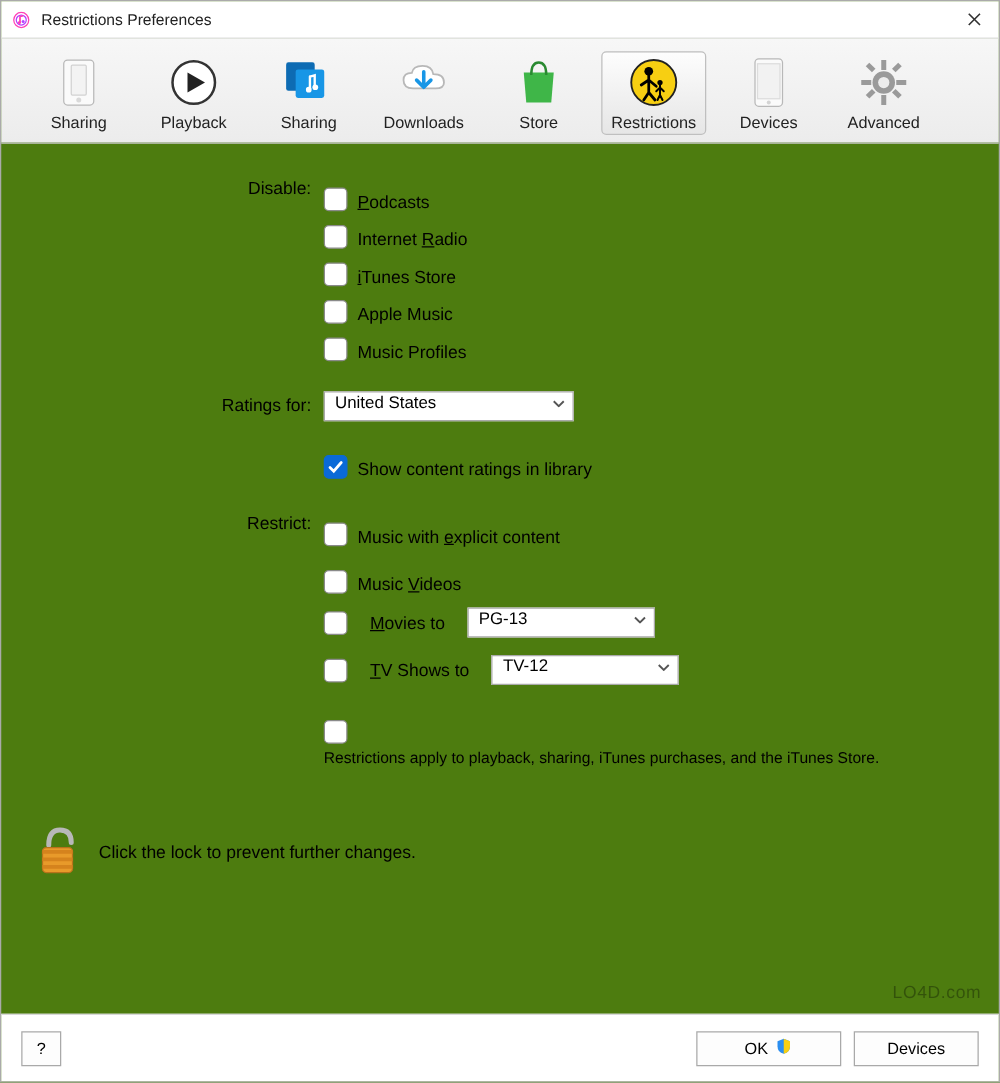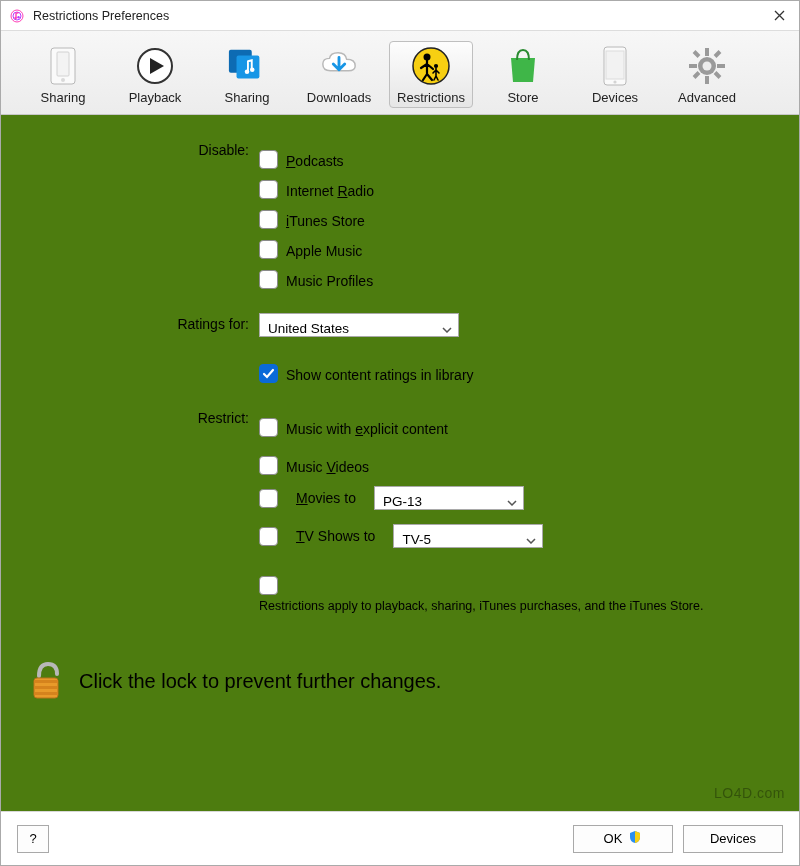--- a/index.html
+++ b/index.html
@@ -100,21 +100,21 @@
   }
   .chk.checked svg { display: block; }
   .chk svg { display: none; }
   .chk-label { font-size: 14px; color: #000; }
   .chk-label u { text-decoration: underline; }
   .dropdown {
     height: 24px;
     border: 1px solid #a9a9a9;
     background: #fff;
     display: inline-flex;
-    align-items: flex-end;
+    align-items: flex-start;
     padding: 0 6px 0 8px;
     min-width: 200px;
     position: relative;
     font-size: 13.5px;
   }
   .dropdown .dd-val { flex: 1; }
   .dropdown .dd-arrow { margin-left: 12px; }
   .dd-small { min-width: 130px; width: 150px; }
   .inline-dd { display: inline-flex; align-items: center; gap: 10px; }
   .note {
@@ -141,21 +141,21 @@
   .btn {
     height: 28px;
     border: 1px solid #a9a9a9;
     background: #fdfdfd;
     display: inline-flex; align-items: center; justify-content: center;
     font-size: 13px; color: #000;
     padding: 0 14px;
     cursor: default;
   }
   .btn-help { width: 32px; padding: 0; }
-  .btn-ok { width: 100px; position: relative; }
+  .btn-ok { width: 116px; position: relative; }
   .btn-cancel { width: 100px; }
   .flex-spacer { flex: 1; }
   .watermark {
     position: absolute;
     right: 14px;
     bottom: 64px;
     font-size: 14px;
     color: rgba(0,0,0,0.33);
     letter-spacing: 0.5px;
     pointer-events: none;
@@ -225,41 +225,41 @@
     <div class="toolbar-item">
       <div class="toolbar-icon">
         <svg width="42" height="34" viewBox="0 0 42 34">
           <path d="M12 22 Q4 22 4 15 Q4 9 11 9 Q12 3 20 3 Q28 3 29 10 Q38 10 38 17 Q38 22 31 22 Z" fill="#fff" stroke="#b8b8b8" stroke-width="1.5"></path>
           <path d="M21 8 L21 20 M15 15 L21 21 L27 15" stroke="#1896e6" stroke-width="3" fill="none" stroke-linecap="round" stroke-linejoin="round"></path>
         </svg>
       </div>
       <span>Downloads</span>
     </div>
 
+    <div class="toolbar-item">
+      <div class="toolbar-icon">
+        <svg width="34" height="36" viewBox="0 0 34 36">
+          <path d="M5 10 L29 10 L27 34 L7 34 Z" fill="#3fb648"></path>
+          <path d="M11 12 Q11 2 17 2 Q23 2 23 12" fill="none" stroke="#2a8a31" stroke-width="2"></path>
+        </svg>
+      </div>
+      <span>Store</span>
+    </div>
+
     <div class="toolbar-item selected">
       <div class="toolbar-icon">
         <svg width="40" height="40" viewBox="0 0 40 40">
           <circle cx="20" cy="20" r="18" fill="#f7cf12" stroke="#222" stroke-width="1.5"></circle>
           <circle cx="16" cy="11" r="3.5" fill="#000"></circle>
           <path d="M16 14 L16 28 M16 18 L10 22 M16 18 L22 23 M16 28 L12 34 M16 28 L21 34" stroke="#000" stroke-width="2.2" stroke-linecap="round"></path>
           <circle cx="25" cy="20" r="2.1" fill="#000"></circle>
           <path d="M25 22 L25 30 M25 24 L22 27 M25 24 L28 27 M25 30 L23 34 M25 30 L27 34" stroke="#000" stroke-width="1.6" stroke-linecap="round"></path>
         </svg>
       </div>
       <span>Restrictions</span>
-    </div>
-
-    <div class="toolbar-item">
-      <div class="toolbar-icon">
-        <svg width="34" height="36" viewBox="0 0 34 36">
-          <path d="M5 10 L29 10 L27 34 L7 34 Z" fill="#3fb648"></path>
-          <path d="M11 12 Q11 2 17 2 Q23 2 23 12" fill="none" stroke="#2a8a31" stroke-width="2"></path>
-        </svg>
-      </div>
-      <span>Store</span>
     </div>
 
     <div class="toolbar-item">
       <div class="toolbar-icon">
         <svg width="26" height="40" viewBox="0 0 26 40">
           <rect x="2" y="1" width="22" height="38" rx="3" fill="#fafafa" stroke="#b8b8b8"></rect>
           <rect x="4" y="5" width="18" height="28" fill="#f2f2f2" stroke="#dcdcdc"></rect>
           <circle cx="13" cy="36" r="1.6" fill="#d4d4d4"></circle>
         </svg>
       </div>
@@ -372,21 +372,21 @@
             <span class="dd-arrow"><svg width="10" height="6" viewBox="0 0 10 6">
                   <path d="M1 1 L5 5 L9 1" stroke="#555" stroke-width="1.5" fill="none"></path>
                 </svg></span>
           </div>
         </div>
         <div class="sec-gap" style="height:8px"></div>
         <div class="chk-row inline-dd">
           <span class="chk"></span>
           <span class="chk-label"><u>T</u>V Shows to</span>
           <div class="dropdown dd-small" style="margin-left:8px">
-            <span class="dd-val">TV-5</span>
+            <span class="dd-val">TV-12</span>
             <span class="dd-arrow"><svg width="10" height="6" viewBox="0 0 10 6">
                   <path d="M1 1 L5 5 L9 1" stroke="#555" stroke-width="1.5" fill="none"></path>
                 </svg></span>
           </div>
         </div>
         <div class="sec-gap" style="height:14px"></div>
         <div class="chk-row">
           <span class="chk"></span>
         </div>
         <div class="note">Restrictions apply to playback, sharing, iTunes purchases, and the iTunes Store.</div>
@@ -396,21 +396,21 @@
     <div class="lock-area">
       <div class="lock-icon">
         <svg width="34" height="42" viewBox="0 0 34 42">
           <path d="M9 16 Q9 4 18 4 Q27 4 27 14" fill="none" stroke="#b8b8b8" stroke-width="4" stroke-linecap="round"></path>
           <rect x="4" y="18" width="24" height="20" rx="3" fill="#e89a2a" stroke="#b8721a"></rect>
           <rect x="4" y="20" width="24" height="3" fill="#d5831d"></rect>
           <rect x="4" y="26" width="24" height="3" fill="#d5831d"></rect>
           <rect x="4" y="32" width="24" height="3" fill="#d5831d"></rect>
         </svg>
       </div>
-      <span style="font-size:20px">Click the lock to prevent further changes.</span>
+      <span style="font-size:14px">Click the lock to prevent further changes.</span>
     </div>
 
   </div>
 
   <span class="watermark">LO4D.com</span>
 
   <div class="footer">
     <div class="btn btn-help">
       <span>?</span>
     </div>

